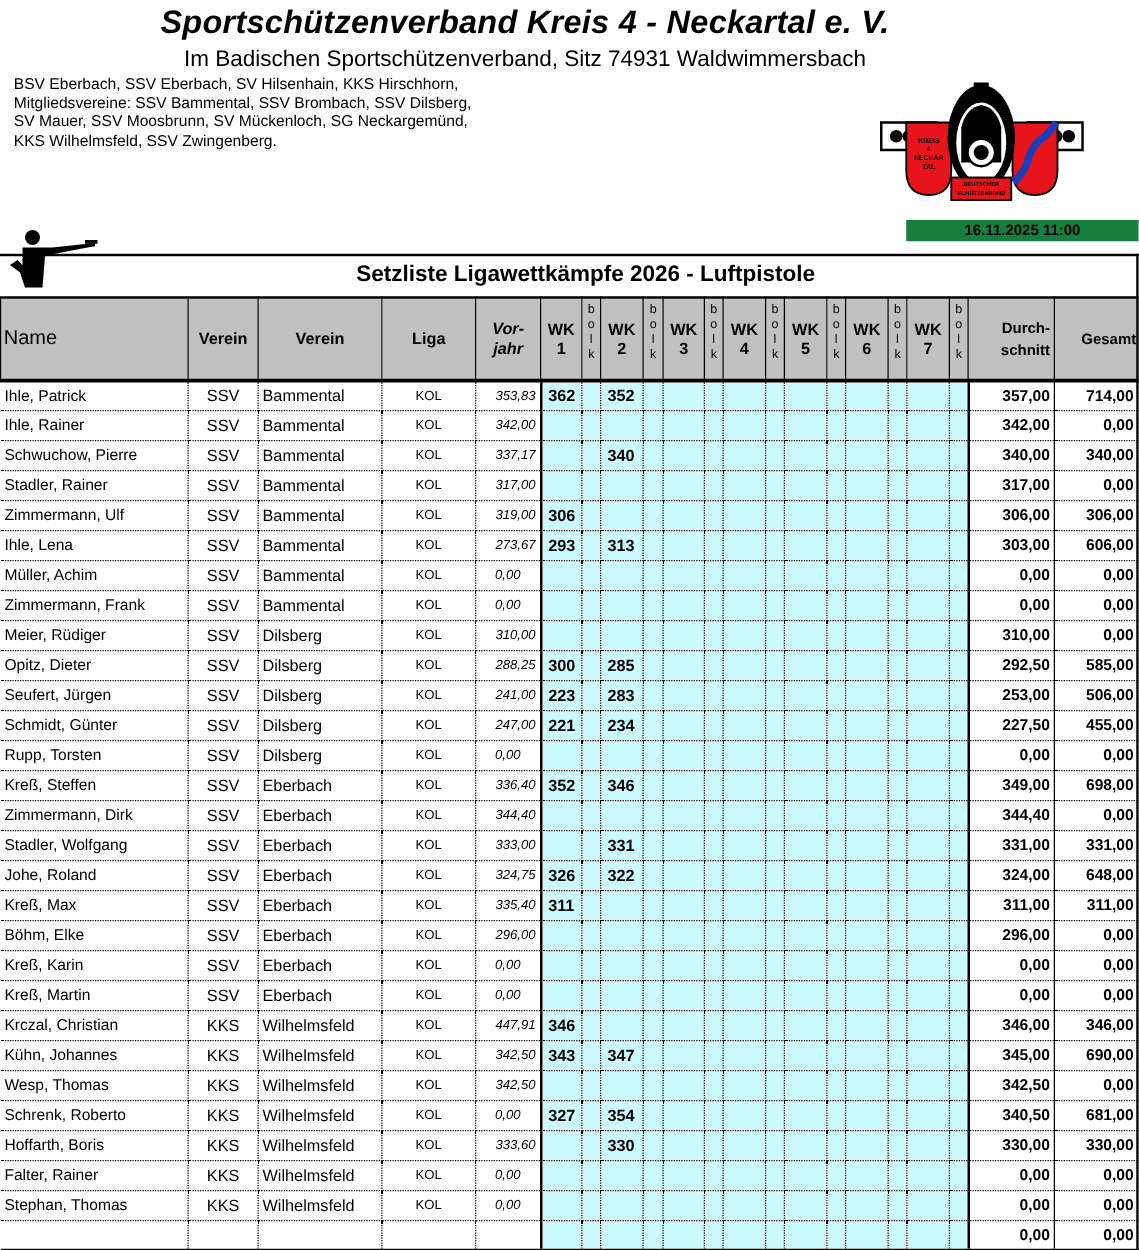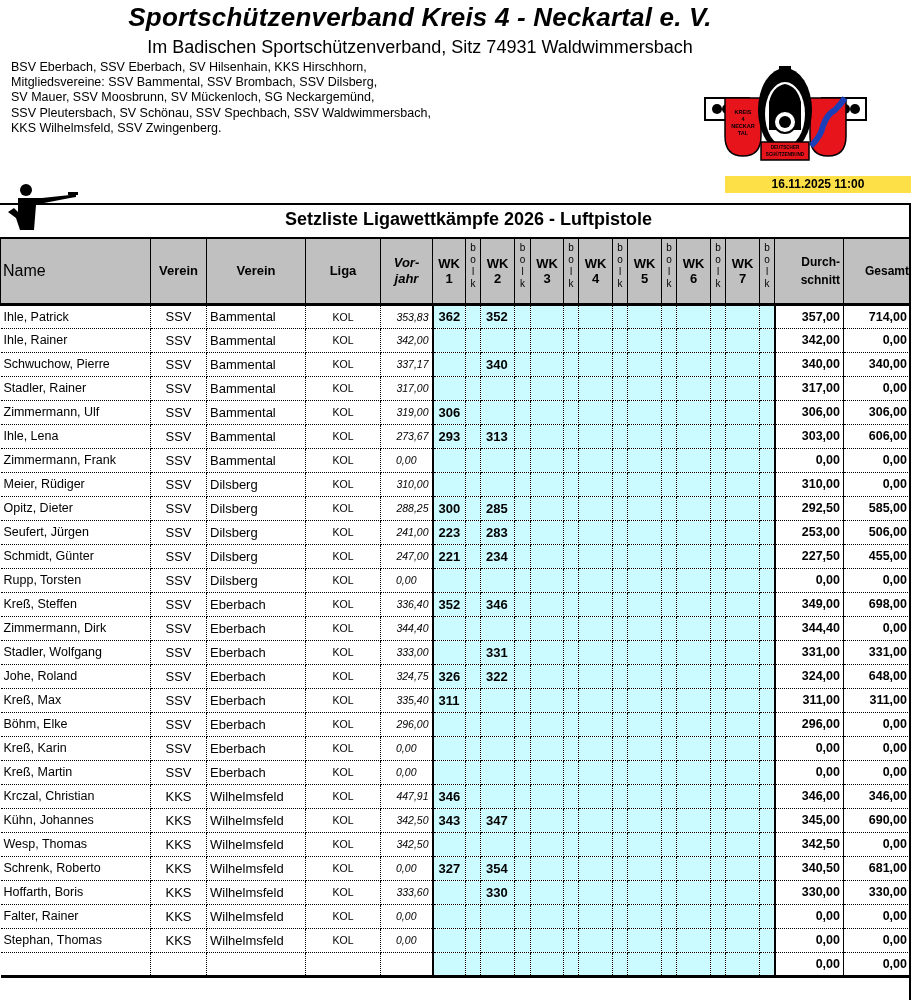--- a/index.html
+++ b/index.html
@@ -9,21 +9,21 @@
   .title { position: absolute; left: 0; width: 840px; top: 2px; text-align: center;
     font-size: 26px; font-weight: bold; font-style: italic; letter-spacing: 0.2px; }
   .subtitle { position: absolute; left: 0; width: 840px; top: 37px; text-align: center;
     font-size: 18px; }
   .members { position: absolute; left: 11px; top: 60px; font-size: 12.5px; line-height: 15.2px; }
   .members div { white-space: nowrap; }
 
   .logo { position: absolute; left: 703px; top: 64px; width: 165px; height: 102px; }
 
   .datebox { position: absolute; left: 725px; top: 176px; width: 186px; height: 17px;
-    background: #fde047; text-align: center; font-size: 12px; font-weight: bold; line-height: 17px; }
+    background: #15803d; text-align: center; font-size: 12px; font-weight: bold; line-height: 17px; }
 
   .shooter { position: absolute; left: 4px; top: 184px; width: 80px; height: 48px; }
   .title-line { position: absolute; left: 0; top: 203px; width: 911px; height: 2px; background: #000; }
   .sheet-title { position: absolute; left: 13px; width: 911px; top: 209px; text-align: center;
     font-size: 18px; font-weight: bold; }
   .right-edge { position: absolute; left: 909px; top: 203px; width: 2px; height: 797px; background: #000; }
 
   table { position: absolute; left: 0; top: 237px; border-collapse: collapse; table-layout: fixed; width: 911px; }
   th, td { overflow: hidden; white-space: nowrap; }
   thead th { background: #c0c0c0; height: 66px; border: 1px solid #000; font-weight: bold; font-size: 13px; vertical-align: middle; }
@@ -51,21 +51,20 @@
 </style>
 </head>
 <body>
 
 <div class="title">Sportschützenverband Kreis 4 - Neckartal e. V.</div>
 <div class="subtitle">Im Badischen Sportschützenverband, Sitz 74931 Waldwimmersbach</div>
 <div class="members">
   <div>BSV Eberbach, SSV Eberbach, SV Hilsenhain, KKS Hirschhorn,</div>
   <div>Mitgliedsvereine: SSV Bammental, SSV Brombach, SSV Dilsberg,</div>
   <div>SV Mauer, SSV Moosbrunn, SV Mückenloch, SG Neckargemünd,</div>
-  <div>SSV Pleutersbach, SV Schönau, SSV Spechbach, SSV Waldwimmersbach,</div>
   <div>KKS Wilhelmsfeld, SSV Zwingenberg.</div>
 </div>
 
 <svg class="logo" viewBox="0 0 165 102">
 
   <rect x="2" y="34" width="44" height="22" fill="#fff" stroke="#000" stroke-width="2"></rect>
   <rect x="119" y="34" width="44" height="22" fill="#fff" stroke="#000" stroke-width="2"></rect>
   <circle cx="14" cy="45" r="5" fill="#000"></circle>
     <circle cx="24" cy="45" r="5" fill="#000"></circle>
   <circle cx="142" cy="45" r="5" fill="#000"></circle>
@@ -284,20 +283,43 @@
         <td class="wk"></td>
         <td class="bk"></td>
         <td class="wk"></td>
         <td class="bk"></td>
         <td class="wk"></td>
         <td class="bk last"></td>
         <td class="avg">303,00</td>
         <td class="tot">606,00</td>
       </tr>
       <tr>
+        <td class="name">Müller, Achim</td>
+        <td class="club">SSV</td>
+        <td class="place">Bammental</td>
+        <td class="liga">KOL</td>
+        <td class="vj zero">0,00</td>
+        <td class="wk"></td>
+        <td class="bk"></td>
+        <td class="wk"></td>
+        <td class="bk"></td>
+        <td class="wk"></td>
+        <td class="bk"></td>
+        <td class="wk"></td>
+        <td class="bk"></td>
+        <td class="wk"></td>
+        <td class="bk"></td>
+        <td class="wk"></td>
+        <td class="bk"></td>
+        <td class="wk"></td>
+        <td class="bk last"></td>
+        <td class="avg">0,00</td>
+        <td class="tot">0,00</td>
+      </tr>
+      <tr>
         <td class="name">Zimmermann, Frank</td>
         <td class="club">SSV</td>
         <td class="place">Bammental</td>
         <td class="liga">KOL</td>
         <td class="vj zero">0,00</td>
         <td class="wk"></td>
         <td class="bk"></td>
         <td class="wk"></td>
         <td class="bk"></td>
         <td class="wk"></td>

